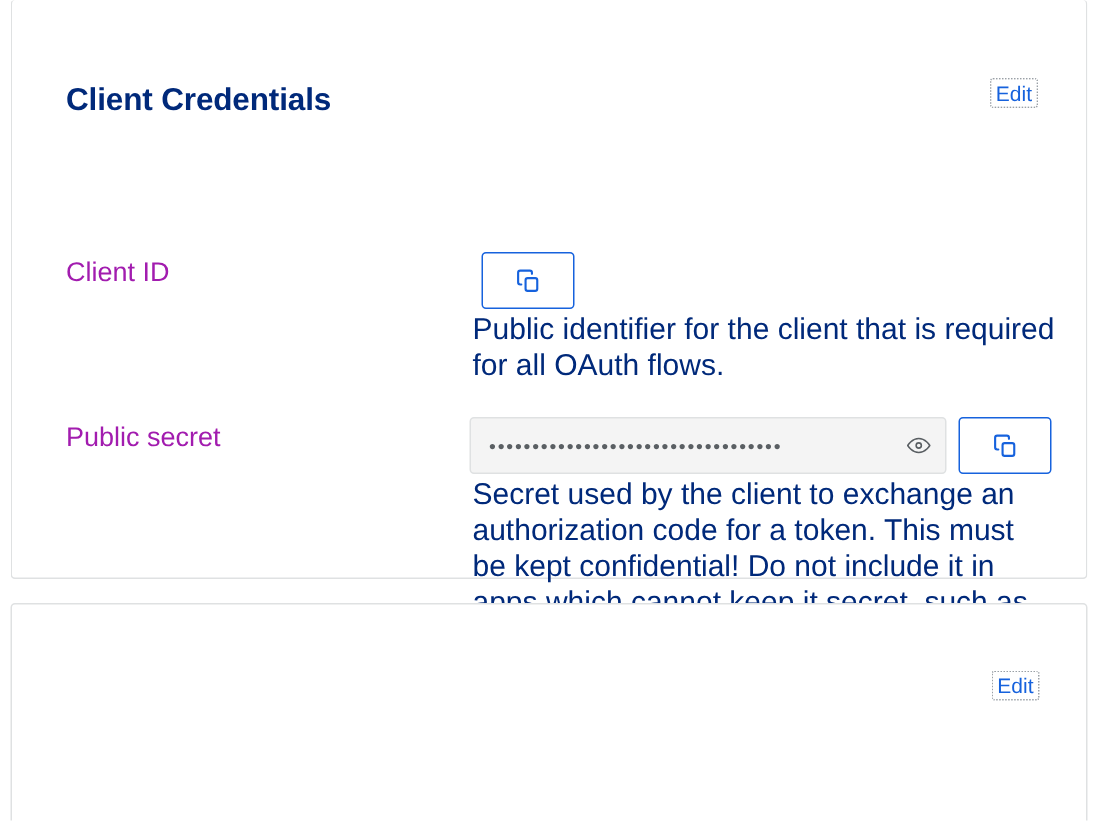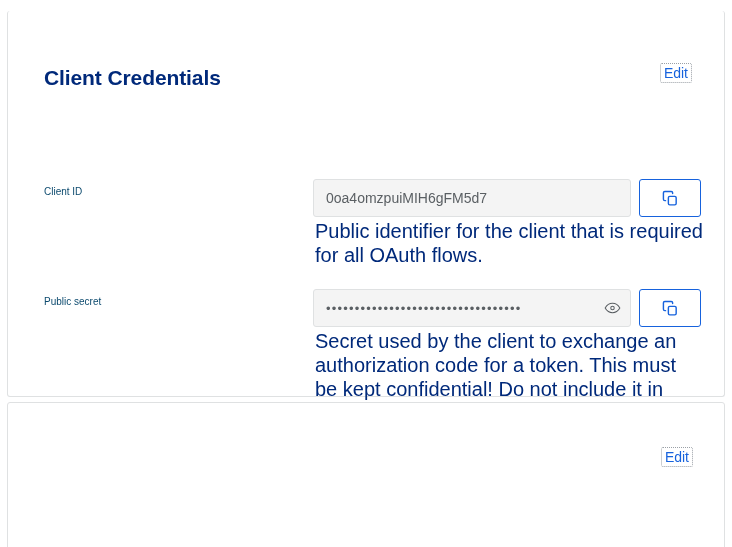--- a/index.html
+++ b/index.html
@@ -29,21 +29,20 @@
     width: 718px;
     background: #ffffff;
     border: 1px solid #dfe1e2;
     border-radius: 3px;
     box-sizing: border-box;
   }
   #credentials-panel {
     top: 0px;
     height: 386px;
     border-top: none;
-    margin-top: 11px;
   }
   #general-panel {
     top: 402px;
     height: 160px;
   }
 
   
   .panel-header {
     position: relative;
     height: 62px;
@@ -86,22 +85,22 @@
   #general-panel .edit-link { top: 44px; }
 
   
   .row {
     position: absolute;
     left: 0;
     right: 0;
   }
   .field-label {
     position: absolute;
-    font-size: 10px;
-    color: #0c4a6e;
+    font-size: 18px;
+    color: #a21caf;
     line-height: 18px;
     white-space: nowrap;
   }
   .input-wrap {
     position: absolute;
     display: flex;
     align-items: stretch;
   }
   .text-input {
     position: relative;
@@ -177,23 +176,20 @@
 
     <div class="panel-header">
       <h2 class="panel-title">Client Credentials</h2>
       <a class="edit-link">Edit</a>
     </div>
 
     <div class="row">
       <div class="field-label" style="left:36px; top:110px;">Client ID</div>
 
       <div class="input-wrap" style="left:305px; top:106px;">
-        <div class="text-input" style="width:318px;">
-          <span class="value">0oa4omzpuiMIH6gFM5d7</span>
-        </div>
         <div class="copy-button">
           <span>
             <svg width="17" height="17" viewBox="0 0 24 24" fill="none" stroke="#1662dd" stroke-width="2" stroke-linecap="round" stroke-linejoin="round">
               <rect x="9" y="9" width="11" height="12" rx="2"></rect>
               <path d="M5 15H4a2 2 0 0 1-2-2V4a2 2 0 0 1 2-2h9a2 2 0 0 1 2 2v1"></path>
             </svg>
           </span>
         </div>
       </div>
 

